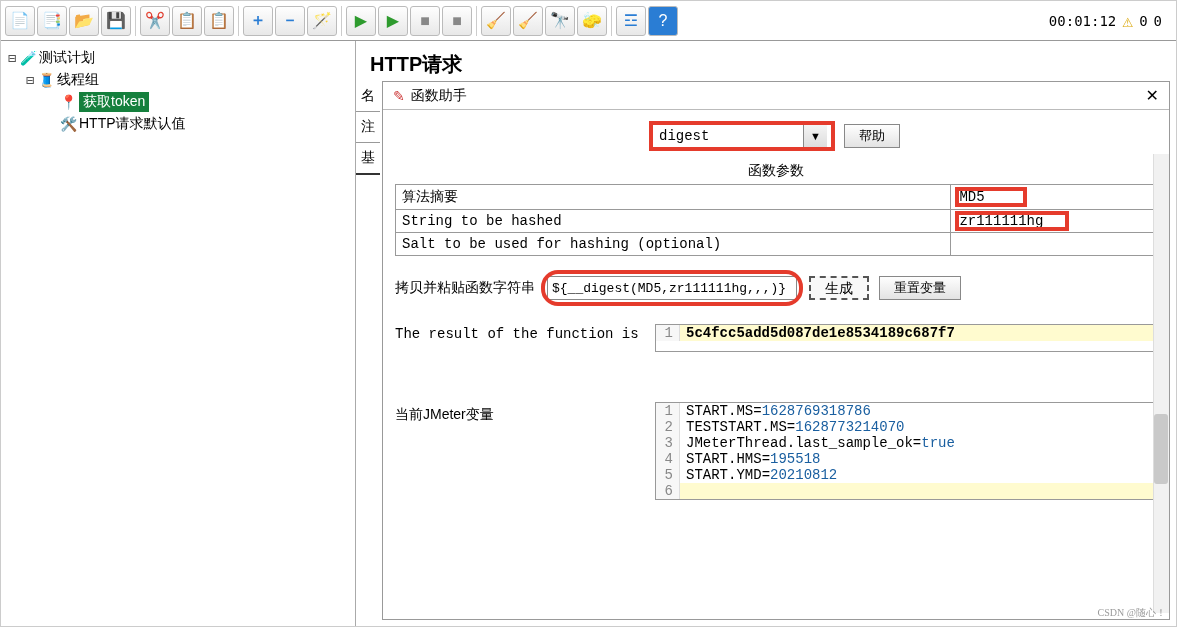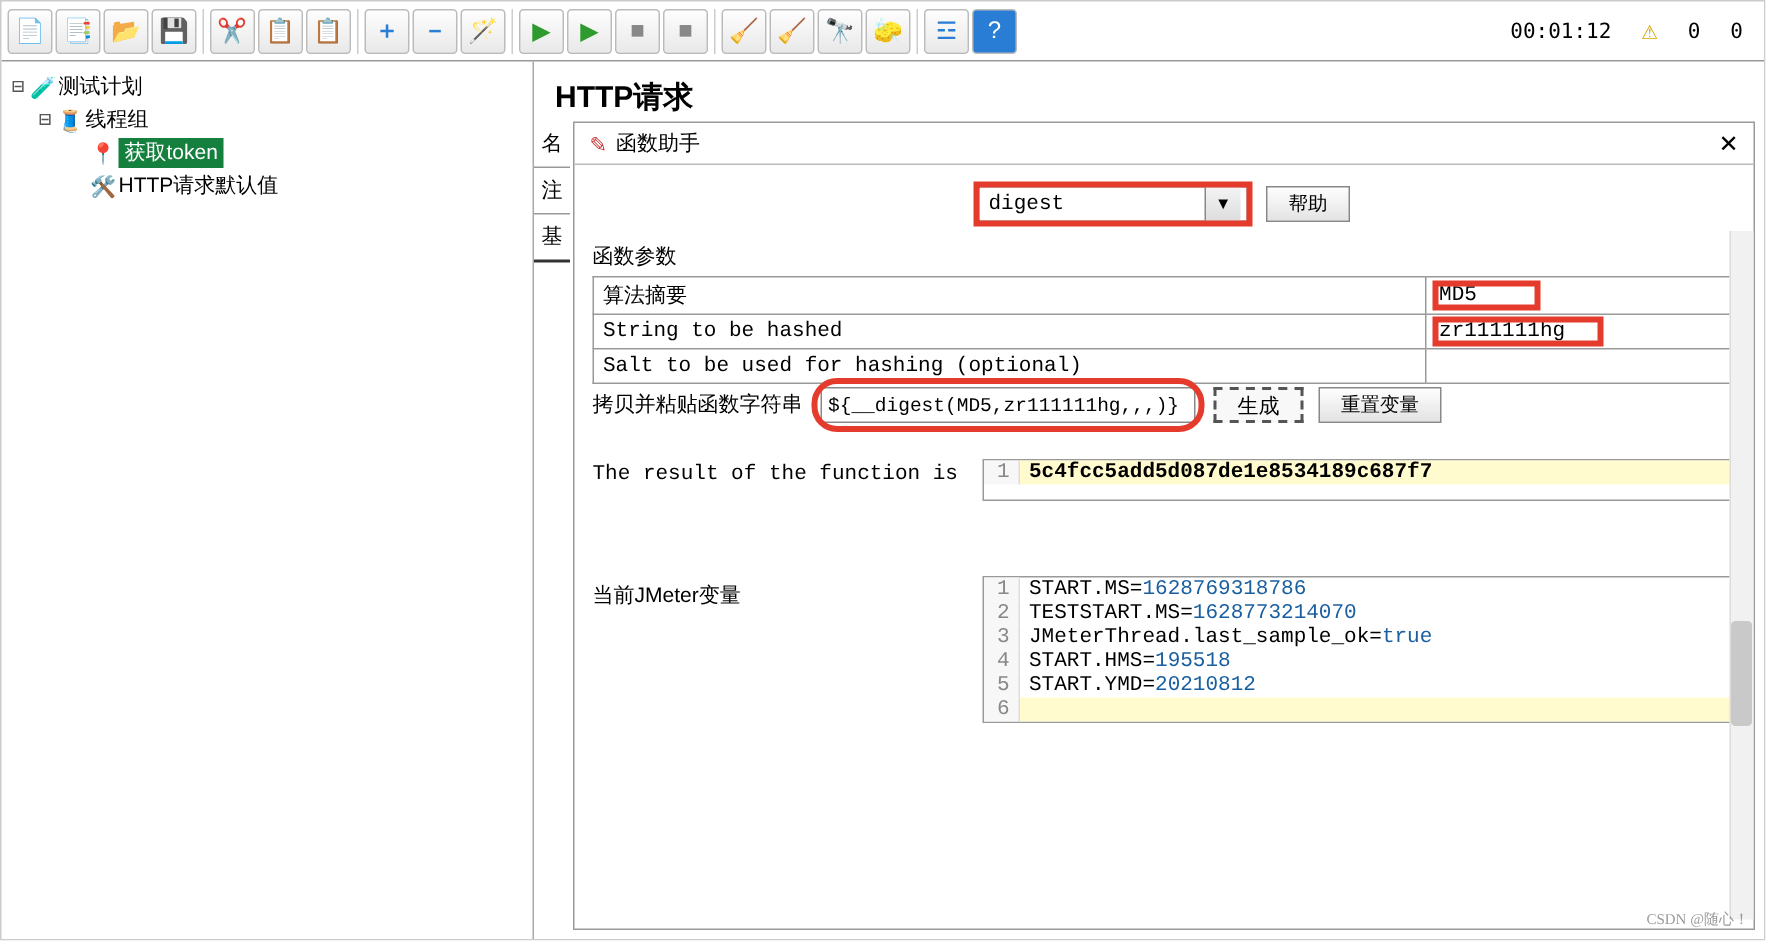--- a/index.html
+++ b/index.html
@@ -1,46 +1,46 @@
 <!DOCTYPE html>
 <html><head>
 <meta charset="utf-8">
 <style>
   * { box-sizing: border-box; }
   body { margin:0; font-family: "Microsoft YaHei", Arial, sans-serif; font-size:13px; background:#fff; color:#000; }
   .app { width:1177px; height:627px; border:1px solid #ccc; position:relative; overflow:hidden; }
   .toolbar { height:40px; border-bottom:1px solid #999; display:flex; align-items:center; padding:0 4px; gap:2px; }
   .tbtn { width:30px; height:30px; border:1px solid #bbb; background:linear-gradient(#fefefe,#e8e8e8); border-radius:3px; display:flex; align-items:center; justify-content:center; font-size:16px; }
   .tsep { width:1px; height:30px; background:#ccc; margin:0 2px; }
-  .timer { margin-left:auto; font-family:monospace; font-size:14px; padding-right:10px; display:flex; align-items:center; gap:20px;}
+  .timer { margin-left:auto; font-family:monospace; font-size:14px; padding-right:10px; display:flex; align-items:center; gap:6px;}
   .warn { color:#d9a400; font-size:18px; }
   .main { display:flex; height:calc(100% - 40px); }
   .tree { width:355px; border-right:1px solid #aaa; padding:6px 4px; font-size:14px; }
   .trow { display:flex; align-items:center; height:22px; }
   .tex { width:14px; text-align:center; font-family:monospace; color:#555; }
   .ticon { width:20px; display:inline-flex; justify-content:center; }
   .sel { background:#15803d; color:#fff; padding:1px 4px; }
   .content { flex:1; position:relative; }
   .page-title { font-size:20px; padding:10px 14px 4px 14px; font-weight:bold; }
   .dialog { position:absolute; left:8px; top:40px; right:6px; bottom:6px; border:1px solid #999; background:#fff; }
   .dlg-title { height:28px; border-bottom:1px solid #bbb; display:flex; align-items:center; padding:0 10px; font-size:14px; }
   .dlg-title .x { margin-left:auto; font-size:16px; }
   .dlg-body { padding:8px 12px; }
   .row-center { display:flex; justify-content:center; align-items:center; gap:12px; margin:6px 0 14px 0; }
   .combo { display:flex; align-items:center; border:1px solid #888; height:24px; background:#fff; width:180px; }
   .combo input { border:none; outline:none; width:150px; padding:2px 6px; font-family:"Courier New",monospace; font-size:14px; }
   .combo .arrow { width:24px; height:22px; border-left:1px solid #888; background:linear-gradient(#f4f4f4,#ddd); display:flex; align-items:center; justify-content:center; font-size:11px; }
   .hl-red { outline:4px solid #e53b2c; outline-offset:-1px; }
   .btn { border:1px solid #888; background:linear-gradient(#fefefe,#e3e3e3); padding:3px 14px; font-size:13px; height:24px; line-height:16px;}
-  .sect-title { font-size:14px; margin-bottom:4px; }
+  .sect-title { text-align:center; font-size:14px; margin-bottom:4px; }
   table.params { width:100%; border-collapse:collapse; font-family:"Courier New","SimSun",monospace; font-size:14px; }
   table.params th, table.params td { border:1px solid #999; padding:3px 6px; text-align:left; }
   table.params th { background:#f5f5f5; font-weight:normal; text-align:center; font-family:"Microsoft YaHei"; }
   .val-hl { outline:4px solid #e53b2c; outline-offset:-2px; }
-  .gen-row { display:flex; align-items:center; gap:10px; margin-top:0; }
+  .gen-row { display:flex; align-items:center; gap:10px; margin-top:18px; }
   .gen-row .lbl { font-size:14px; }
   .fn-input { border:1px solid #888; width:250px; height:24px; font-family:"Courier New",monospace; font-size:13px; padding:2px 4px; }
   .fn-hl { outline:4px solid #e53b2c;border-radius:13px; }
   .btn-dashed { border:2px dashed #555; padding:2px 14px; font-size:14px; height:24px; background:#f8f8f8; }
   .result-row { display:flex; margin-top:22px; gap:10px; }
   .result-row .lbl { font-family:"Courier New",monospace; font-size:14px; padding-top:2px; width:250px;}
   .code-box { flex:1; border:1px solid #999; min-height:28px; font-family:"Courier New",monospace; font-size:14px; }
   .cline { display:flex; }
   .gutter { width:24px; text-align:right; padding-right:6px; color:#888; background:#f7f7f7; border-right:1px solid #ddd; }
   .ctext { padding-left:6px; flex:1;}

